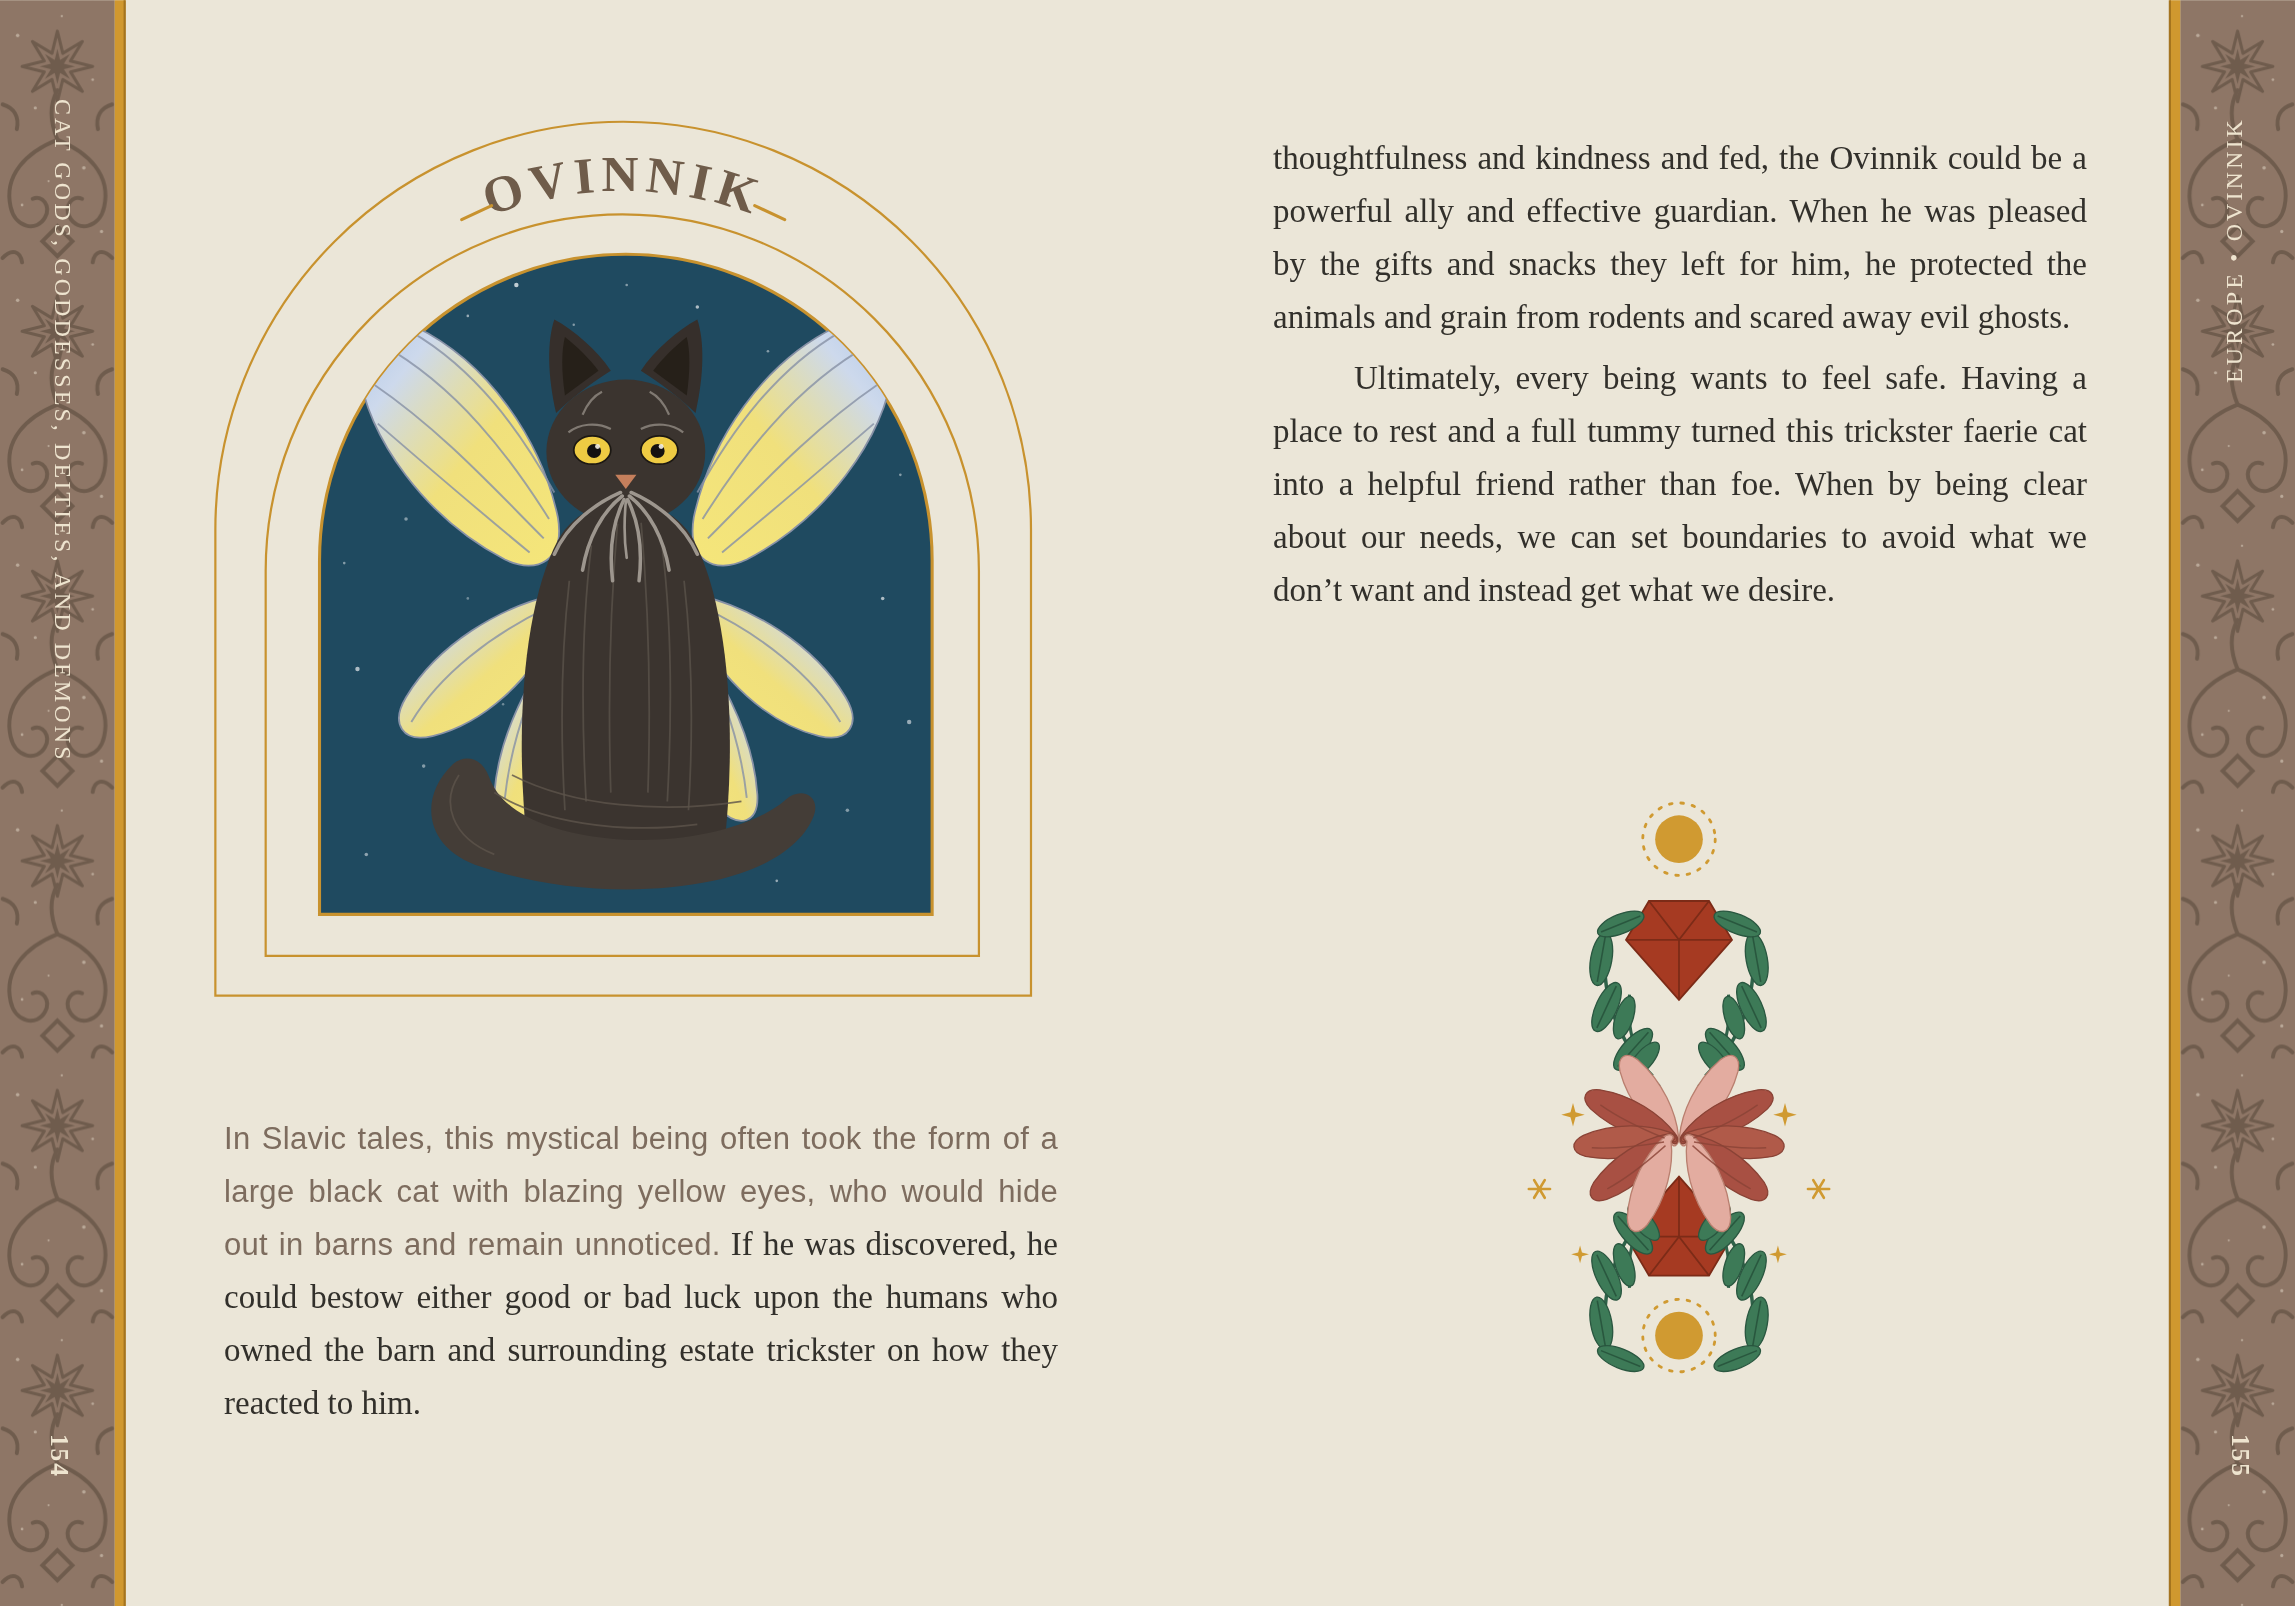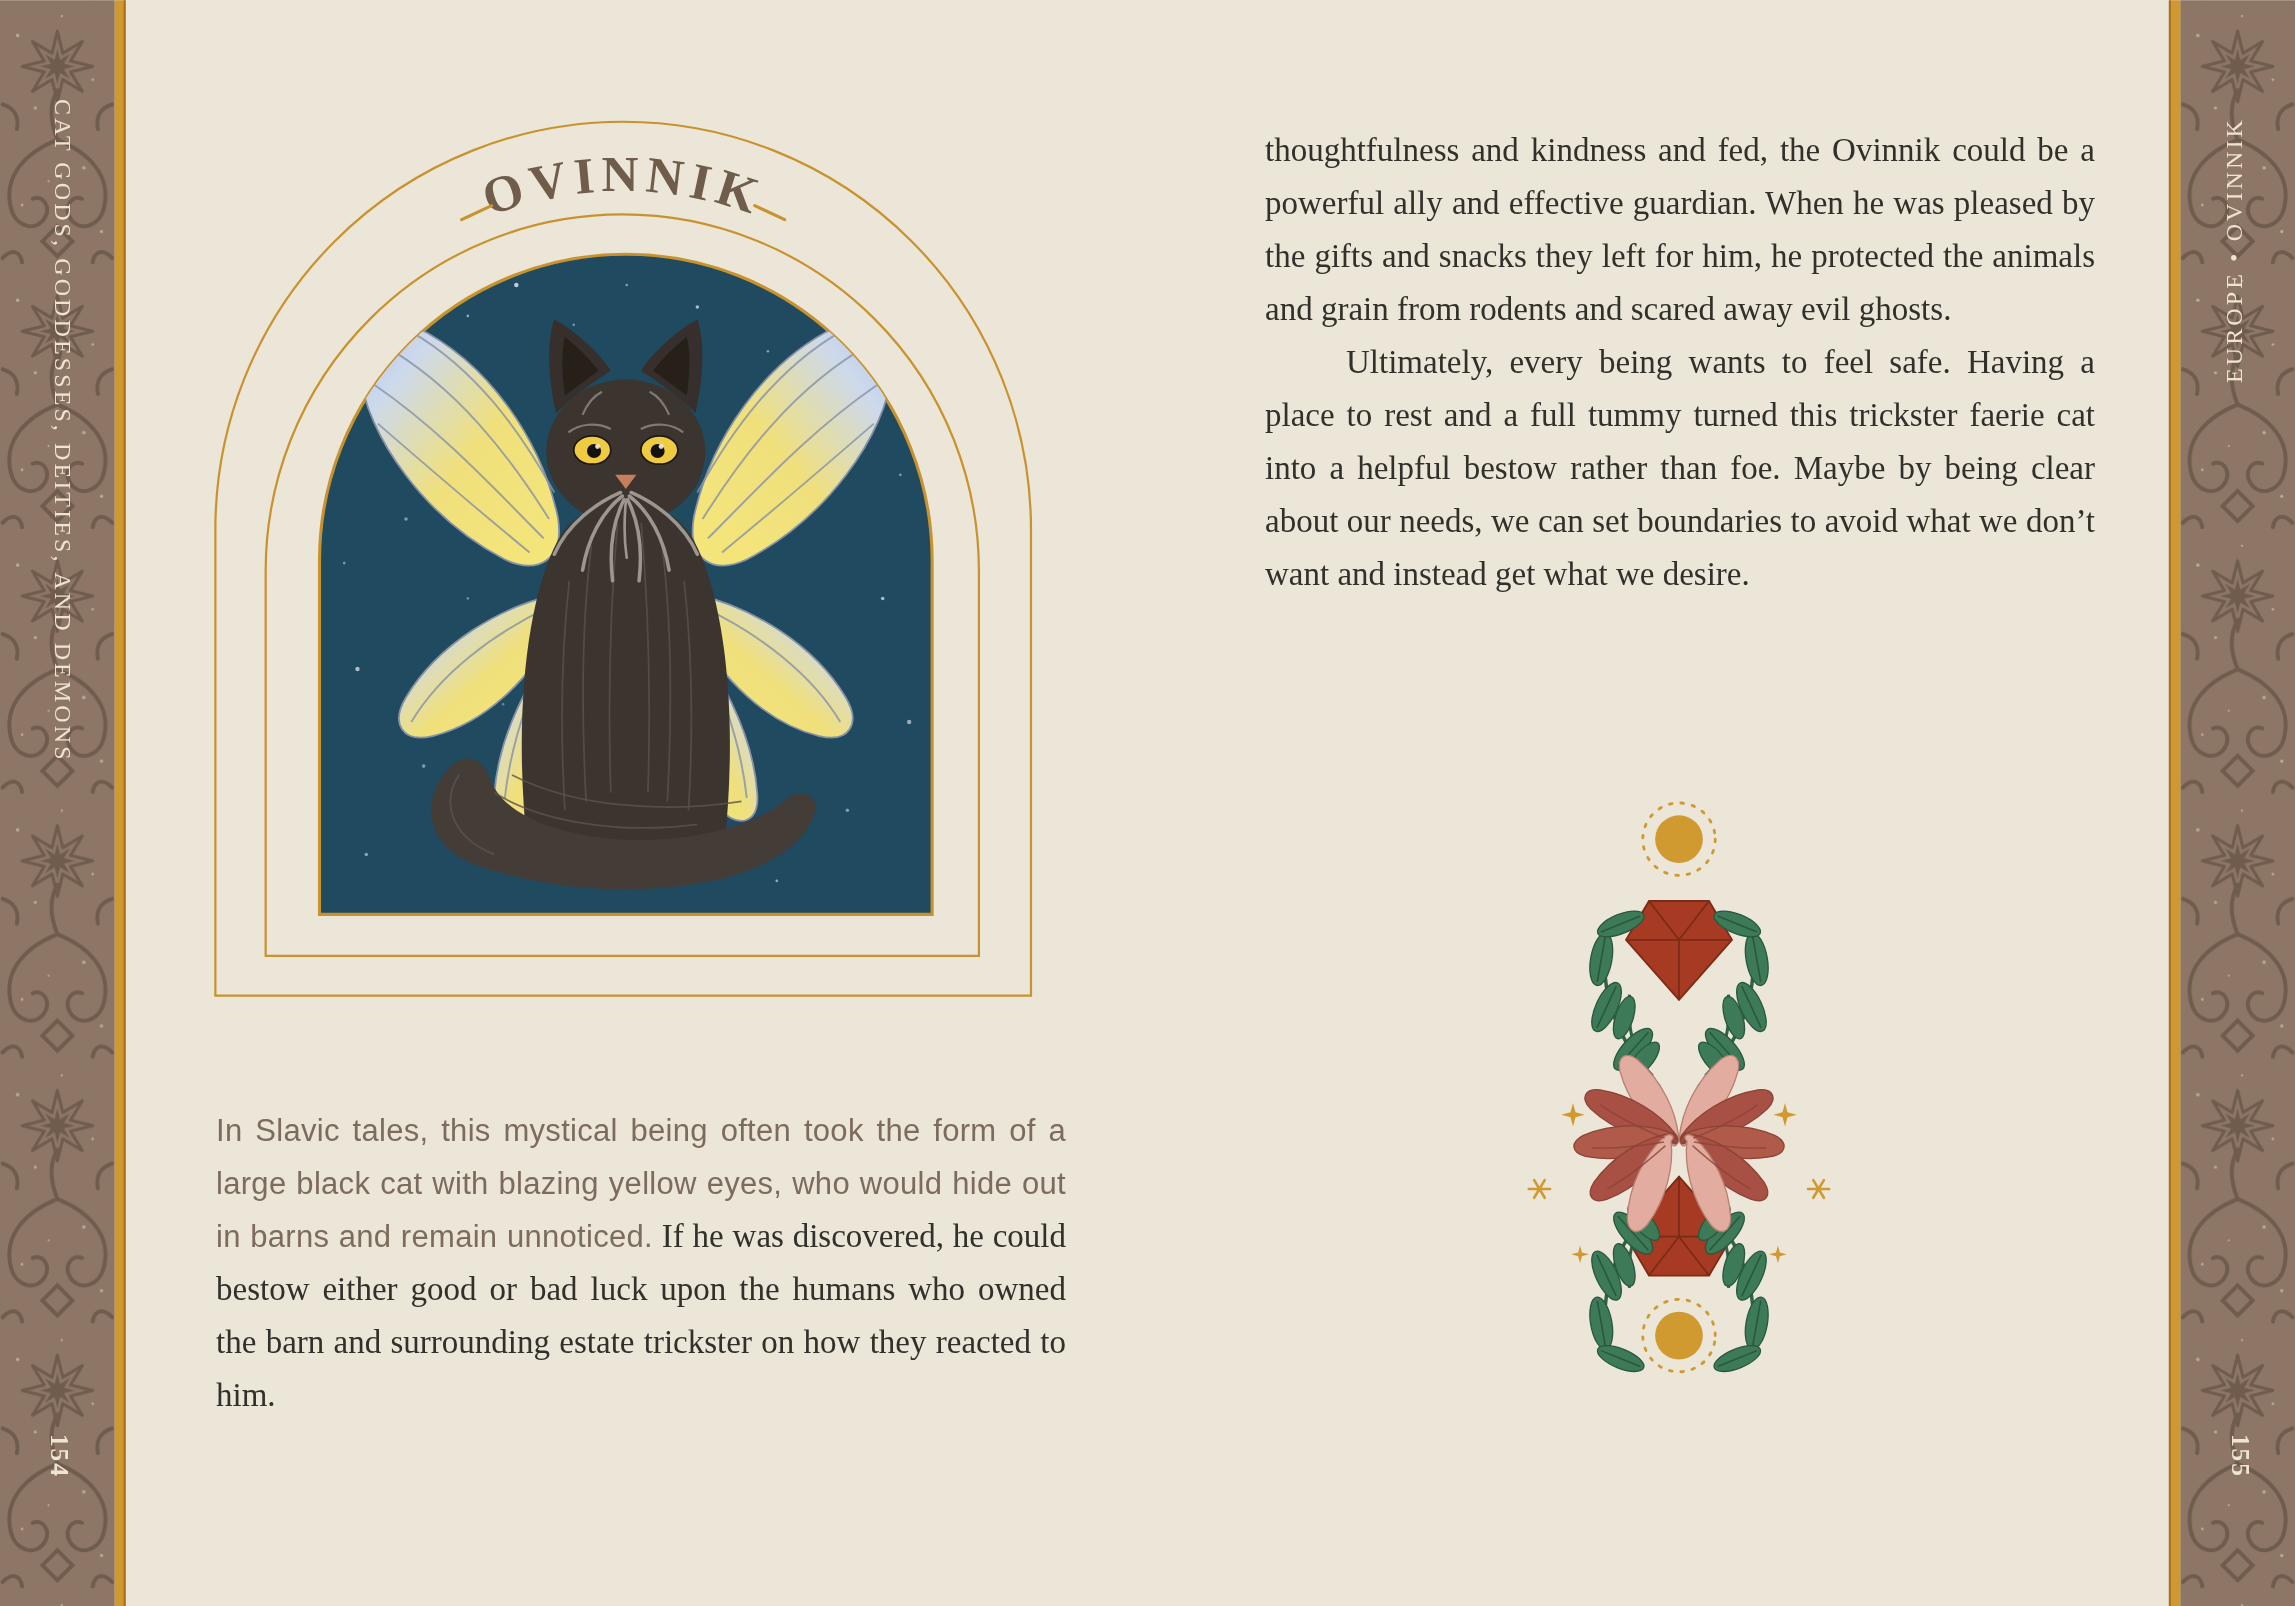--- a/index.html
+++ b/index.html
@@ -16,21 +16,21 @@
     font-family:"Liberation Serif", serif; font-size:24px; letter-spacing:3.1px;
     color:#eee4cf; font-weight:normal;
   }
   .side-number {
     font-family:"Liberation Serif", serif; font-size:25.6px; letter-spacing:1.8px;
     color:#eee4cf; font-weight:bold;
   }
 
   
   .text-col { position:absolute; text-align:justify; color:#32302b; }
-  .text-col p { margin:0; font-size:33px; line-height:53px; }
+  .text-col p { margin:8px; font-size:33px; line-height:53px; }
   .text-col p.indent { text-indent:81px; }
   .lead {
     font-family:"Liberation Sans", sans-serif; font-stretch:condensed;
     font-size:31px; color:#7d6c5e; letter-spacing:0.3px;
   }
   .left-col  { left:216px;  top:1104px; width:850px; }
   .right-col { left:1265px; top:124px;  width:830px; }
 
   
   .border-layer { position:absolute; left:0; top:0; }
@@ -219,21 +219,21 @@
   </svg>
 
   <div class="text-col left-col">
     <p>
       <span class="lead">In Slavic tales, this mystical being often took the form of a large black cat with blazing yellow eyes, who would hide out in barns and remain unnoticed.</span><span> If he was discovered, he could bestow either good or bad luck upon the humans who owned the barn and surrounding estate trickster on how they reacted to him.</span>
     </p>
   </div>
 
   <div class="text-col right-col">
     <p>thoughtfulness and kindness and fed, the Ovinnik could be a powerful ally and effective guardian. When he was pleased by the gifts and snacks they left for him, he protected the animals and grain from rodents and scared away evil ghosts.</p>
-    <p class="indent">Ultimately, every being wants to feel safe. Having a place to rest and a full tummy turned this trickster faerie cat into a helpful bestow rather than foe. Maybe by being clear about our needs, we can set boundaries to avoid what we don’t want and instead get what we desire.</p>
+    <p class="indent">Ultimately, every being wants to feel safe. Having a place to rest and a full tummy turned this trickster faerie cat into a helpful friend rather than foe. When by being clear about our needs, we can set boundaries to avoid what we don’t want and instead get what we desire.</p>
   </div>
 
   <svg class="ornament-art" width="318" height="583" viewBox="0 0 360 660">
     <defs>
       <g id="sun">
         <circle cx="180" cy="50" r="27" fill="#d09a31"></circle>
         <circle cx="180" cy="50" r="41" fill="none" stroke="#d09a31" stroke-width="3.2" stroke-dasharray="3 10" stroke-linecap="round"></circle>
       </g>
       <g id="gem">
         <polygon points="146,120 214,120 240,164 180,232 120,164" fill="#a63a22" stroke="#7c2b17" stroke-width="2"></polygon>

